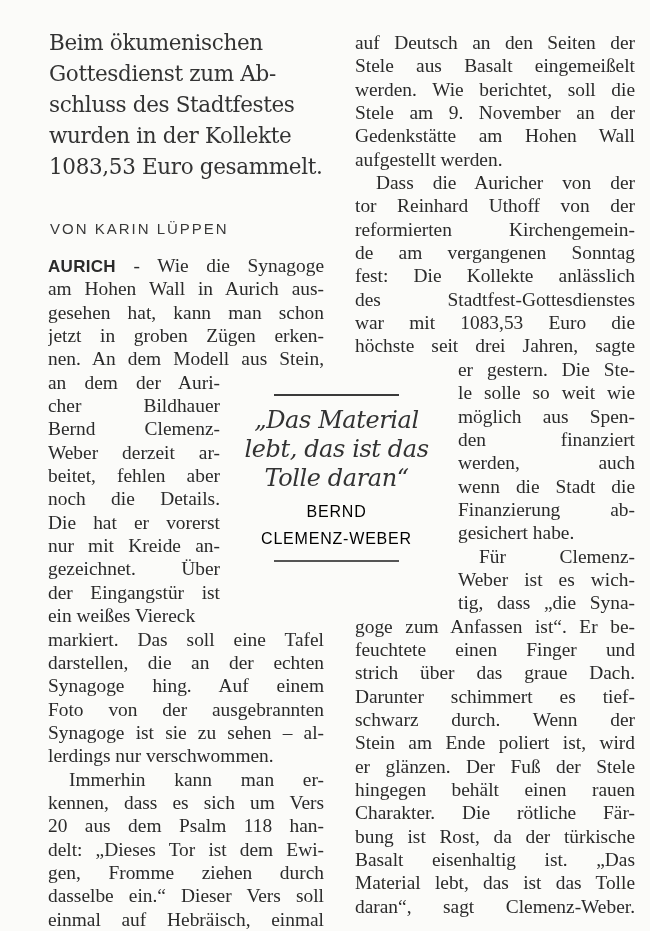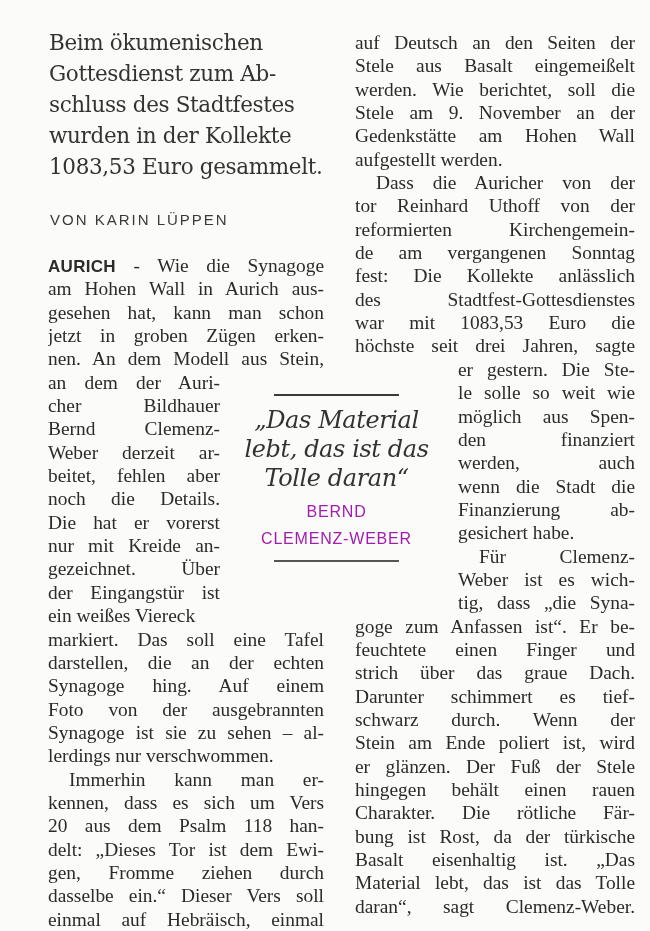--- a/index.html
+++ b/index.html
@@ -11,21 +11,21 @@
   }
   .page { position: absolute; left: 0; top: 0; width: 597px; height: 931px; }
   .lead {
     position: absolute; left: 49px; top: 27px; width: 290px;
     font-family: "DejaVu Serif", "Liberation Serif", serif;
     font-size: 21.5px; line-height: 31px; color: #333;
     letter-spacing: -0.35px;
   }
   .lead div { white-space: nowrap; }
   .byline {
-    position: absolute; left: 50px; top: 211px;
+    position: absolute; left: 50px; top: 220px;
     font-family: "Liberation Sans", "DejaVu Sans", sans-serif;
     font-size: 15px; letter-spacing: 2px; color: #3a3a3a;
   }
   .col {
     position: absolute;
     font-family: "Liberation Serif", "DejaVu Serif", serif;
     font-size: 19.4px; line-height: 23.35px; color: #2b2b2b;
   }
   .line { display: block; white-space: nowrap; text-align: justify; text-align-last: justify; height: 23.35px; overflow: hidden; }
   .line.last { text-align-last: left; }
@@ -35,21 +35,21 @@
     position: absolute; left: 244px; top: 394px; width: 185px; text-align: center;
   }
   .rule { height: 2px; background: #3a3a3a; width: 125px; margin: 0 auto; }
   .rule.thin { height: 1.5px; background: #555; }
   .quote {
     font-family: "DejaVu Serif", "Liberation Serif", serif; font-style: italic;
     font-size: 24px; line-height: 29px; color: #333; margin-top: 10px; letter-spacing: -0.4px;
   }
   .quote-author {
     font-family: "Liberation Sans", "DejaVu Sans", sans-serif;
-    font-size: 16px; line-height: 27px; color: #a21caf; letter-spacing: 0.8px; margin-top: 5px; margin-bottom: 8px;
+    font-size: 16px; line-height: 27px; color: #000000; letter-spacing: 0.8px; margin-top: 5px; margin-bottom: 8px;
   }
 </style>
 </head>
 <body>
 
 <div class="page">
 
   <div class="lead">
     <div>Beim ökumenischen</div>
     <div>Gottesdienst zum Ab-</div>

